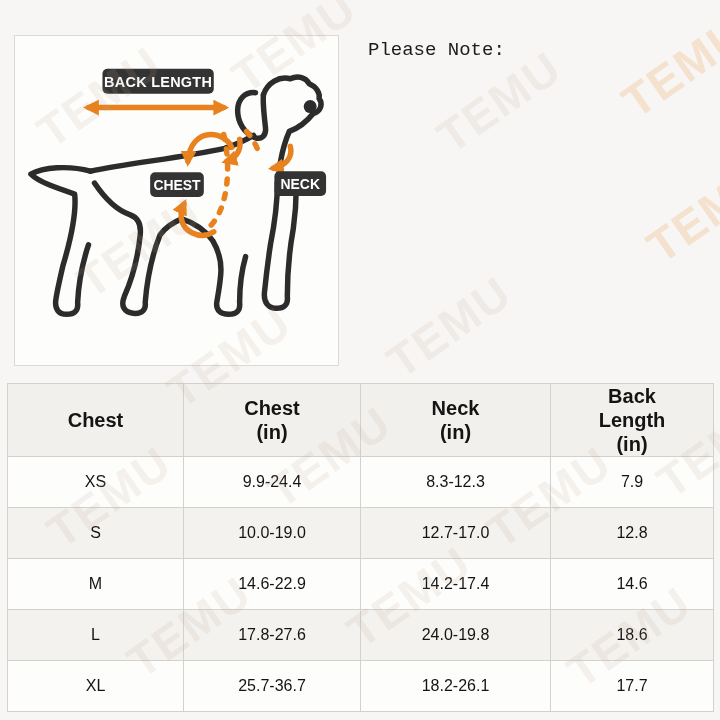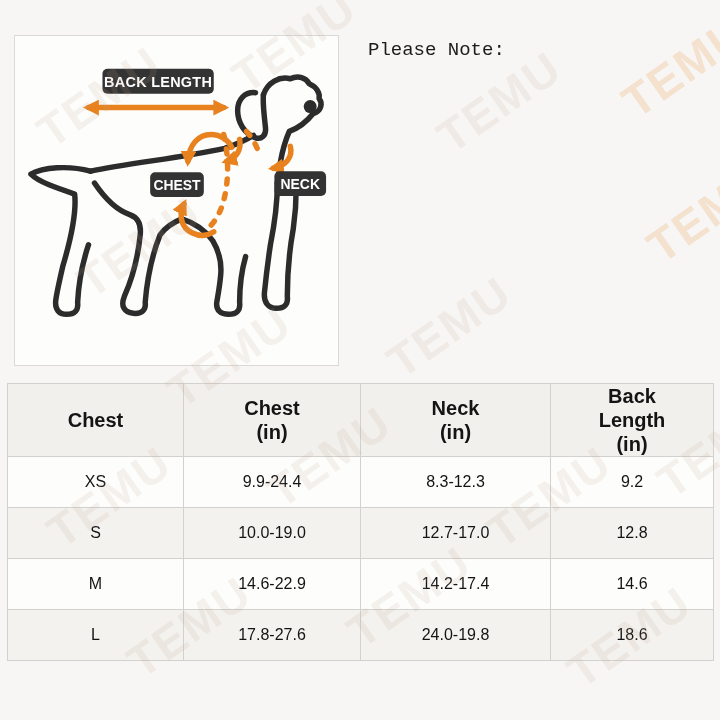--- a/index.html
+++ b/index.html
@@ -147,34 +147,40 @@
       <th>Back
 Length
 (in)</th>
     </tr>
   </thead>
   <tbody>
     <tr>
       <td>XS</td>
       <td>9.9-24.4</td>
       <td>8.3-12.3</td>
-      <td>9.2</td>
+      <td>7.9</td>
     </tr>
     <tr class="alt">
       <td>S</td>
       <td>10.0-19.0</td>
       <td>12.7-17.0</td>
       <td>12.8</td>
     </tr>
     <tr>
       <td>M</td>
       <td>14.6-22.9</td>
       <td>14.2-17.4</td>
       <td>14.6</td>
     </tr>
     <tr class="alt">
       <td>L</td>
       <td>17.8-27.6</td>
       <td>24.0-19.8</td>
       <td>18.6</td>
     </tr>
+    <tr>
+      <td>XL</td>
+      <td>25.7-36.7</td>
+      <td>18.2-26.1</td>
+      <td>17.7</td>
+    </tr>
   </tbody>
 </table>
 
 </body></html>

